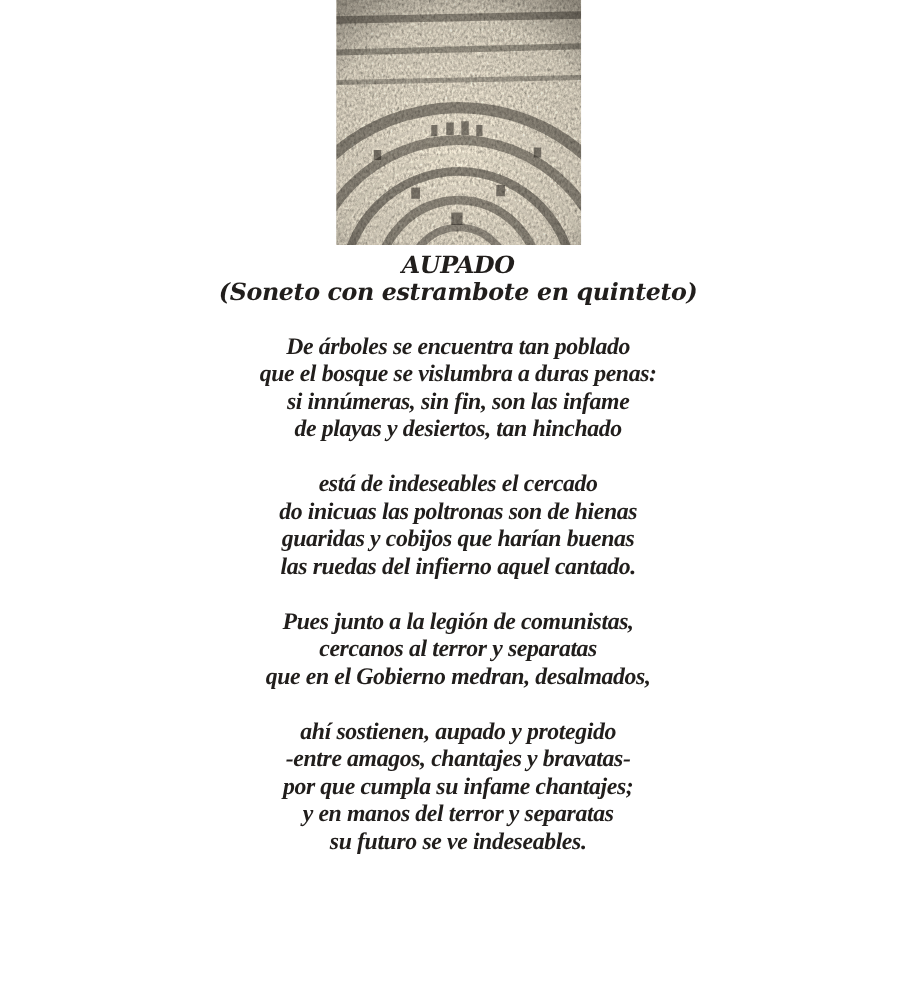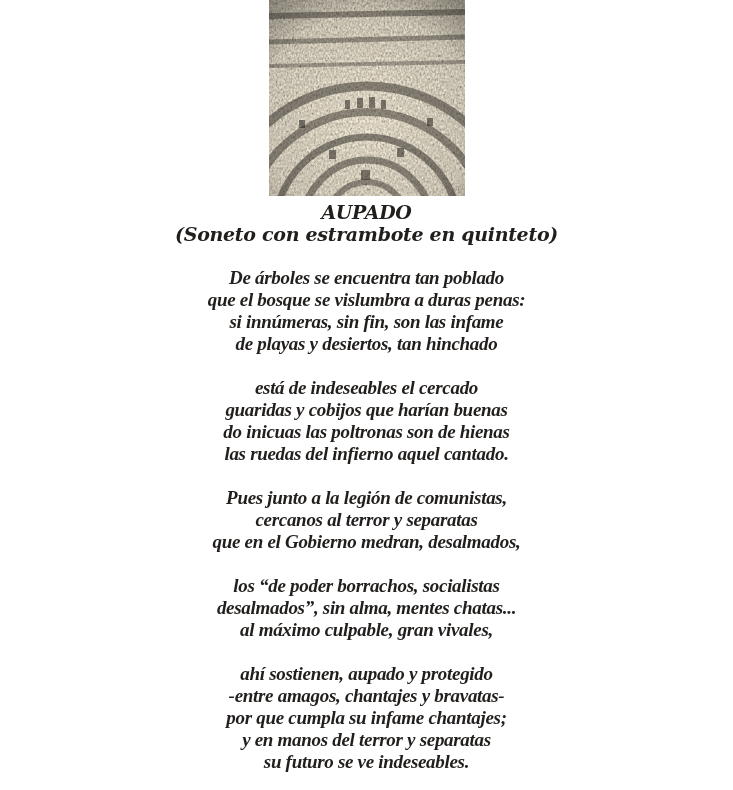--- a/index.html
+++ b/index.html
@@ -116,36 +116,31 @@
 
   <section class="stanza">
     <p>De árboles se encuentra tan poblado</p>
     <p>que el bosque se vislumbra a duras penas:</p>
     <p>si innúmeras, sin fin, son las infame</p>
     <p>de playas y desiertos, tan hinchado</p>
   </section>
 
   <section class="stanza">
     <p>está de indeseables el cercado</p>
+    <p>do inicuas las poltronas son de hienas</p>
     <p>guaridas y cobijos que harían buenas</p>
-    <p>do inicuas las poltronas son de hienas</p>
     <p>las ruedas del infierno aquel cantado.</p>
   </section>
 
   <section class="stanza">
     <p>Pues junto a la legión de comunistas,</p>
     <p>cercanos al terror y separatas</p>
     <p>que en el Gobierno medran, desalmados,</p>
   </section>
 
-  <section class="stanza">
-    <p>los “de poder borrachos, socialistas</p>
-    <p>desalmados”, sin alma, mentes chatas...</p>
-    <p>al máximo culpable, gran vivales,</p>
-  </section>
 
   <section class="stanza">
     <p>ahí sostienen, aupado y protegido</p>
     <p>-entre amagos, chantajes y bravatas-</p>
     <p>por que cumpla su infame chantajes;</p>
     <p>y en manos del terror y separatas</p>
     <p>su futuro se ve indeseables.</p>
   </section>
 
 </main>

